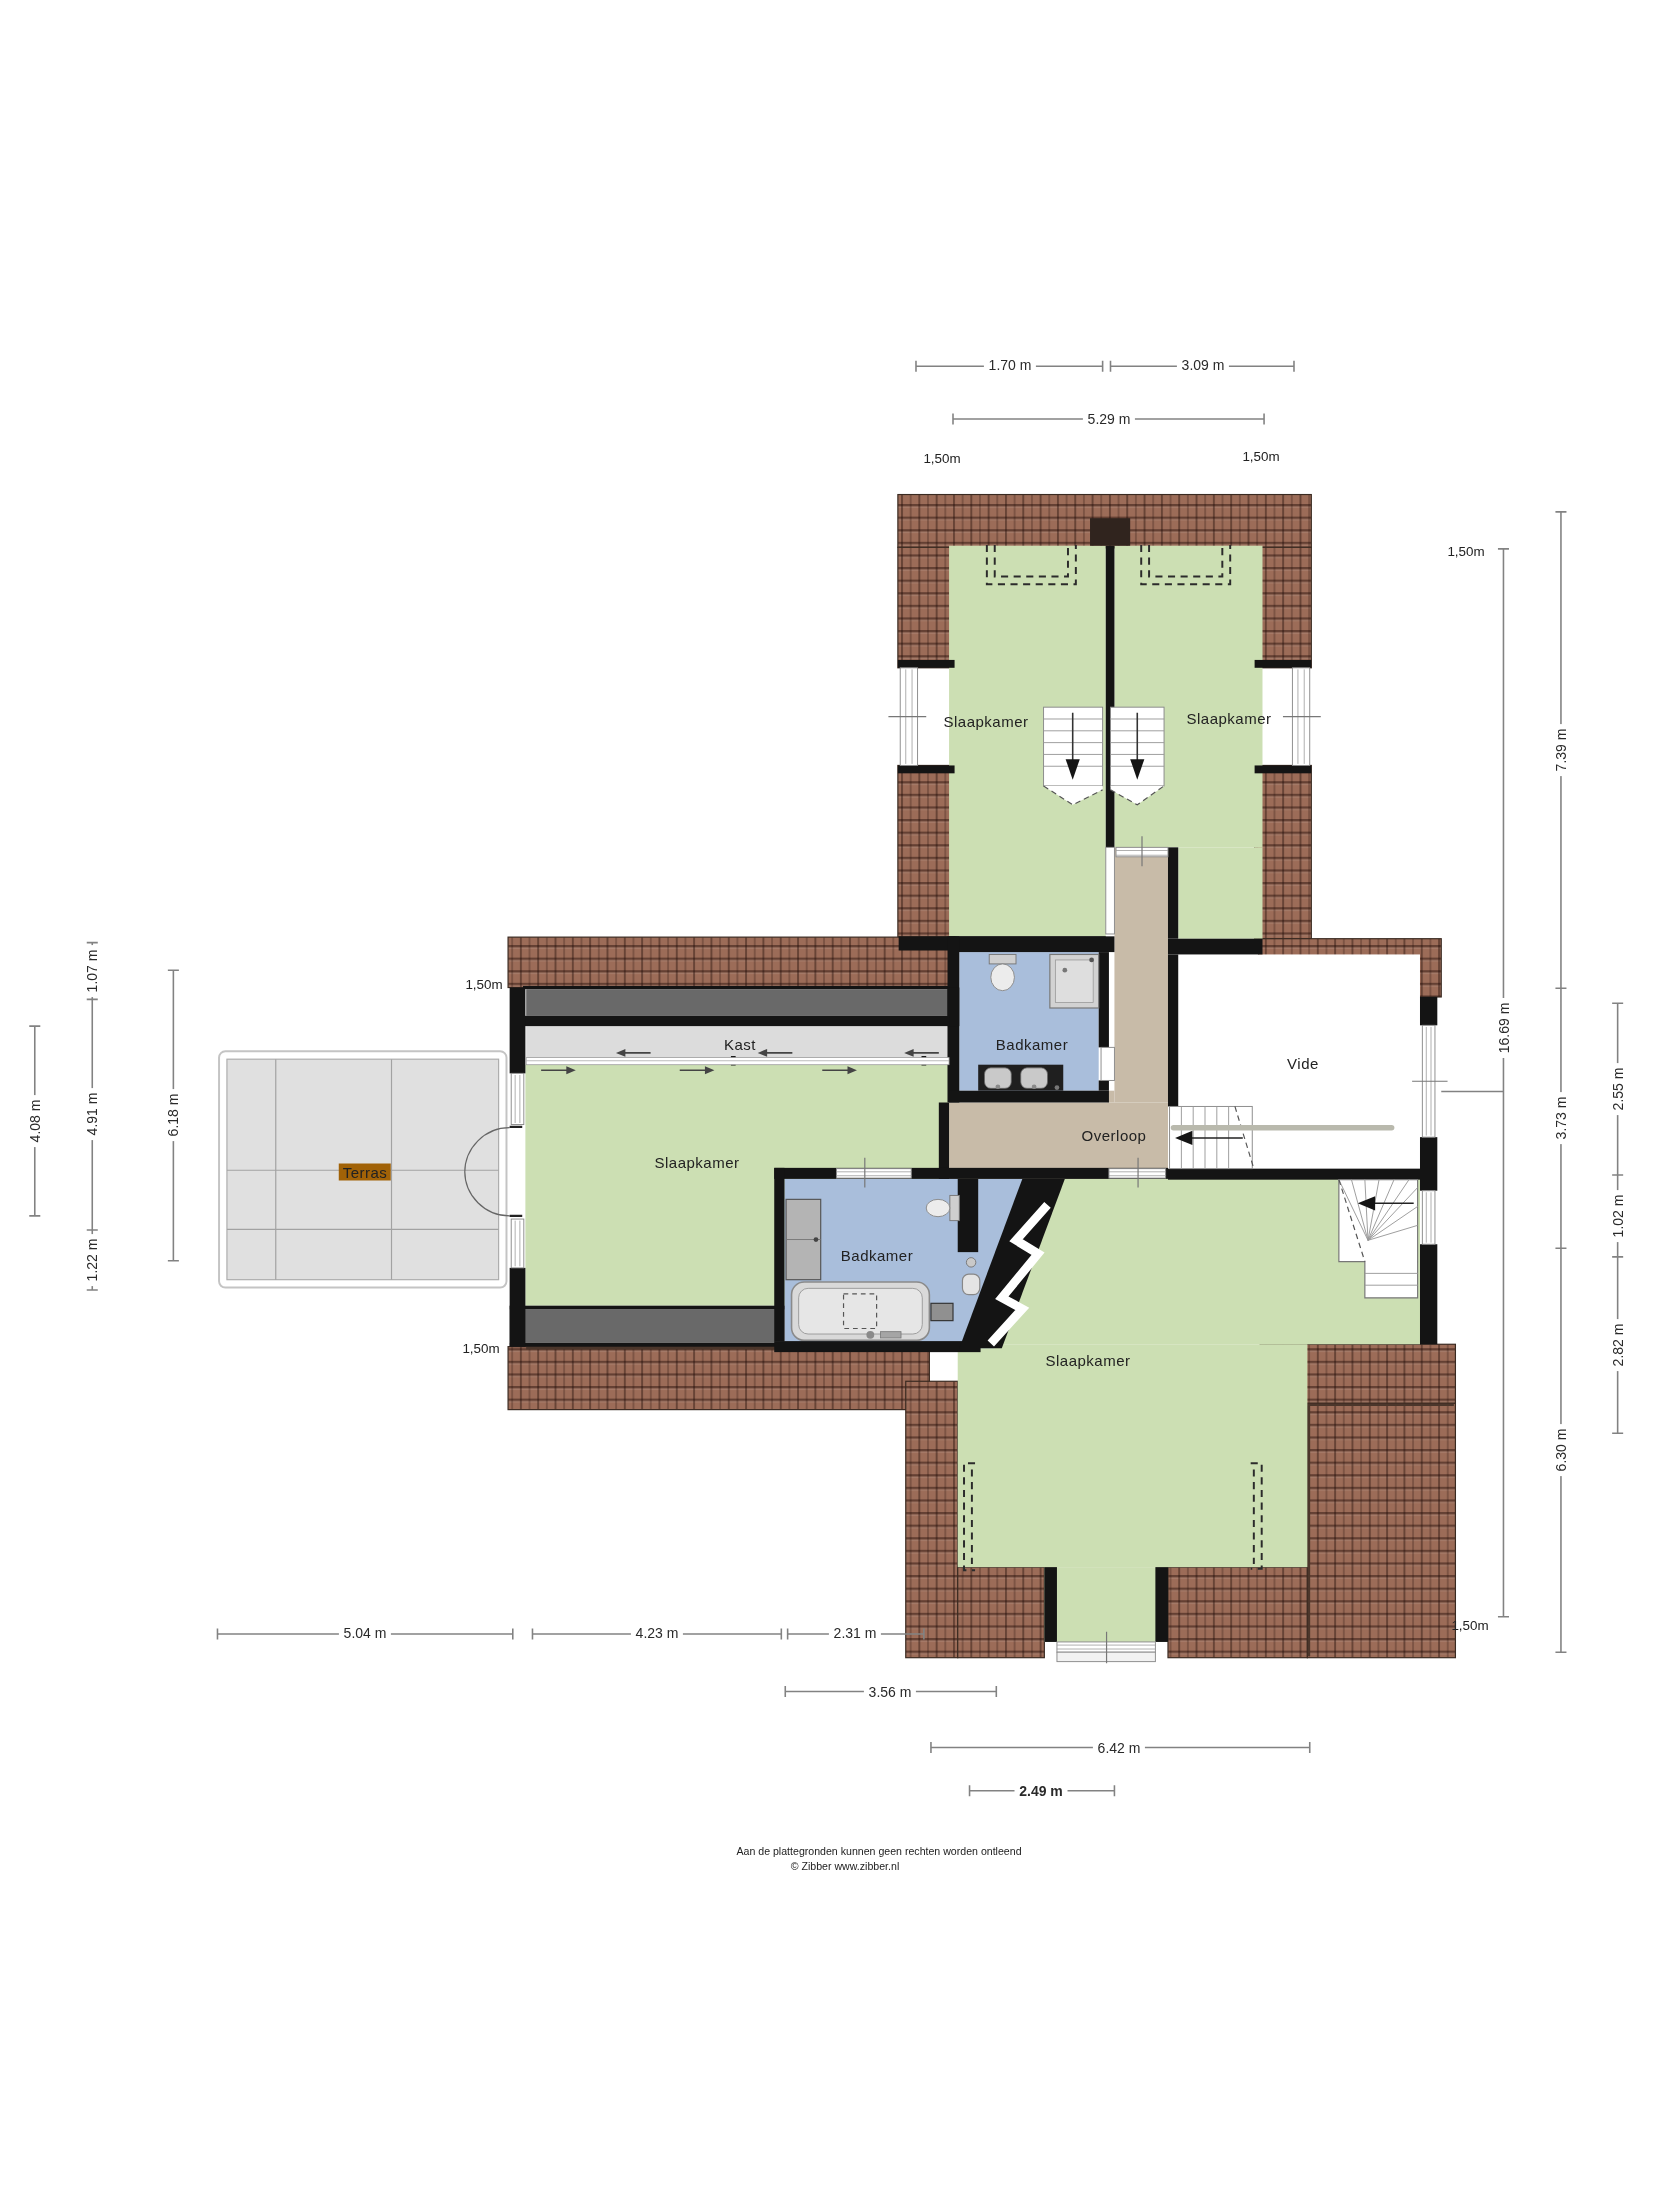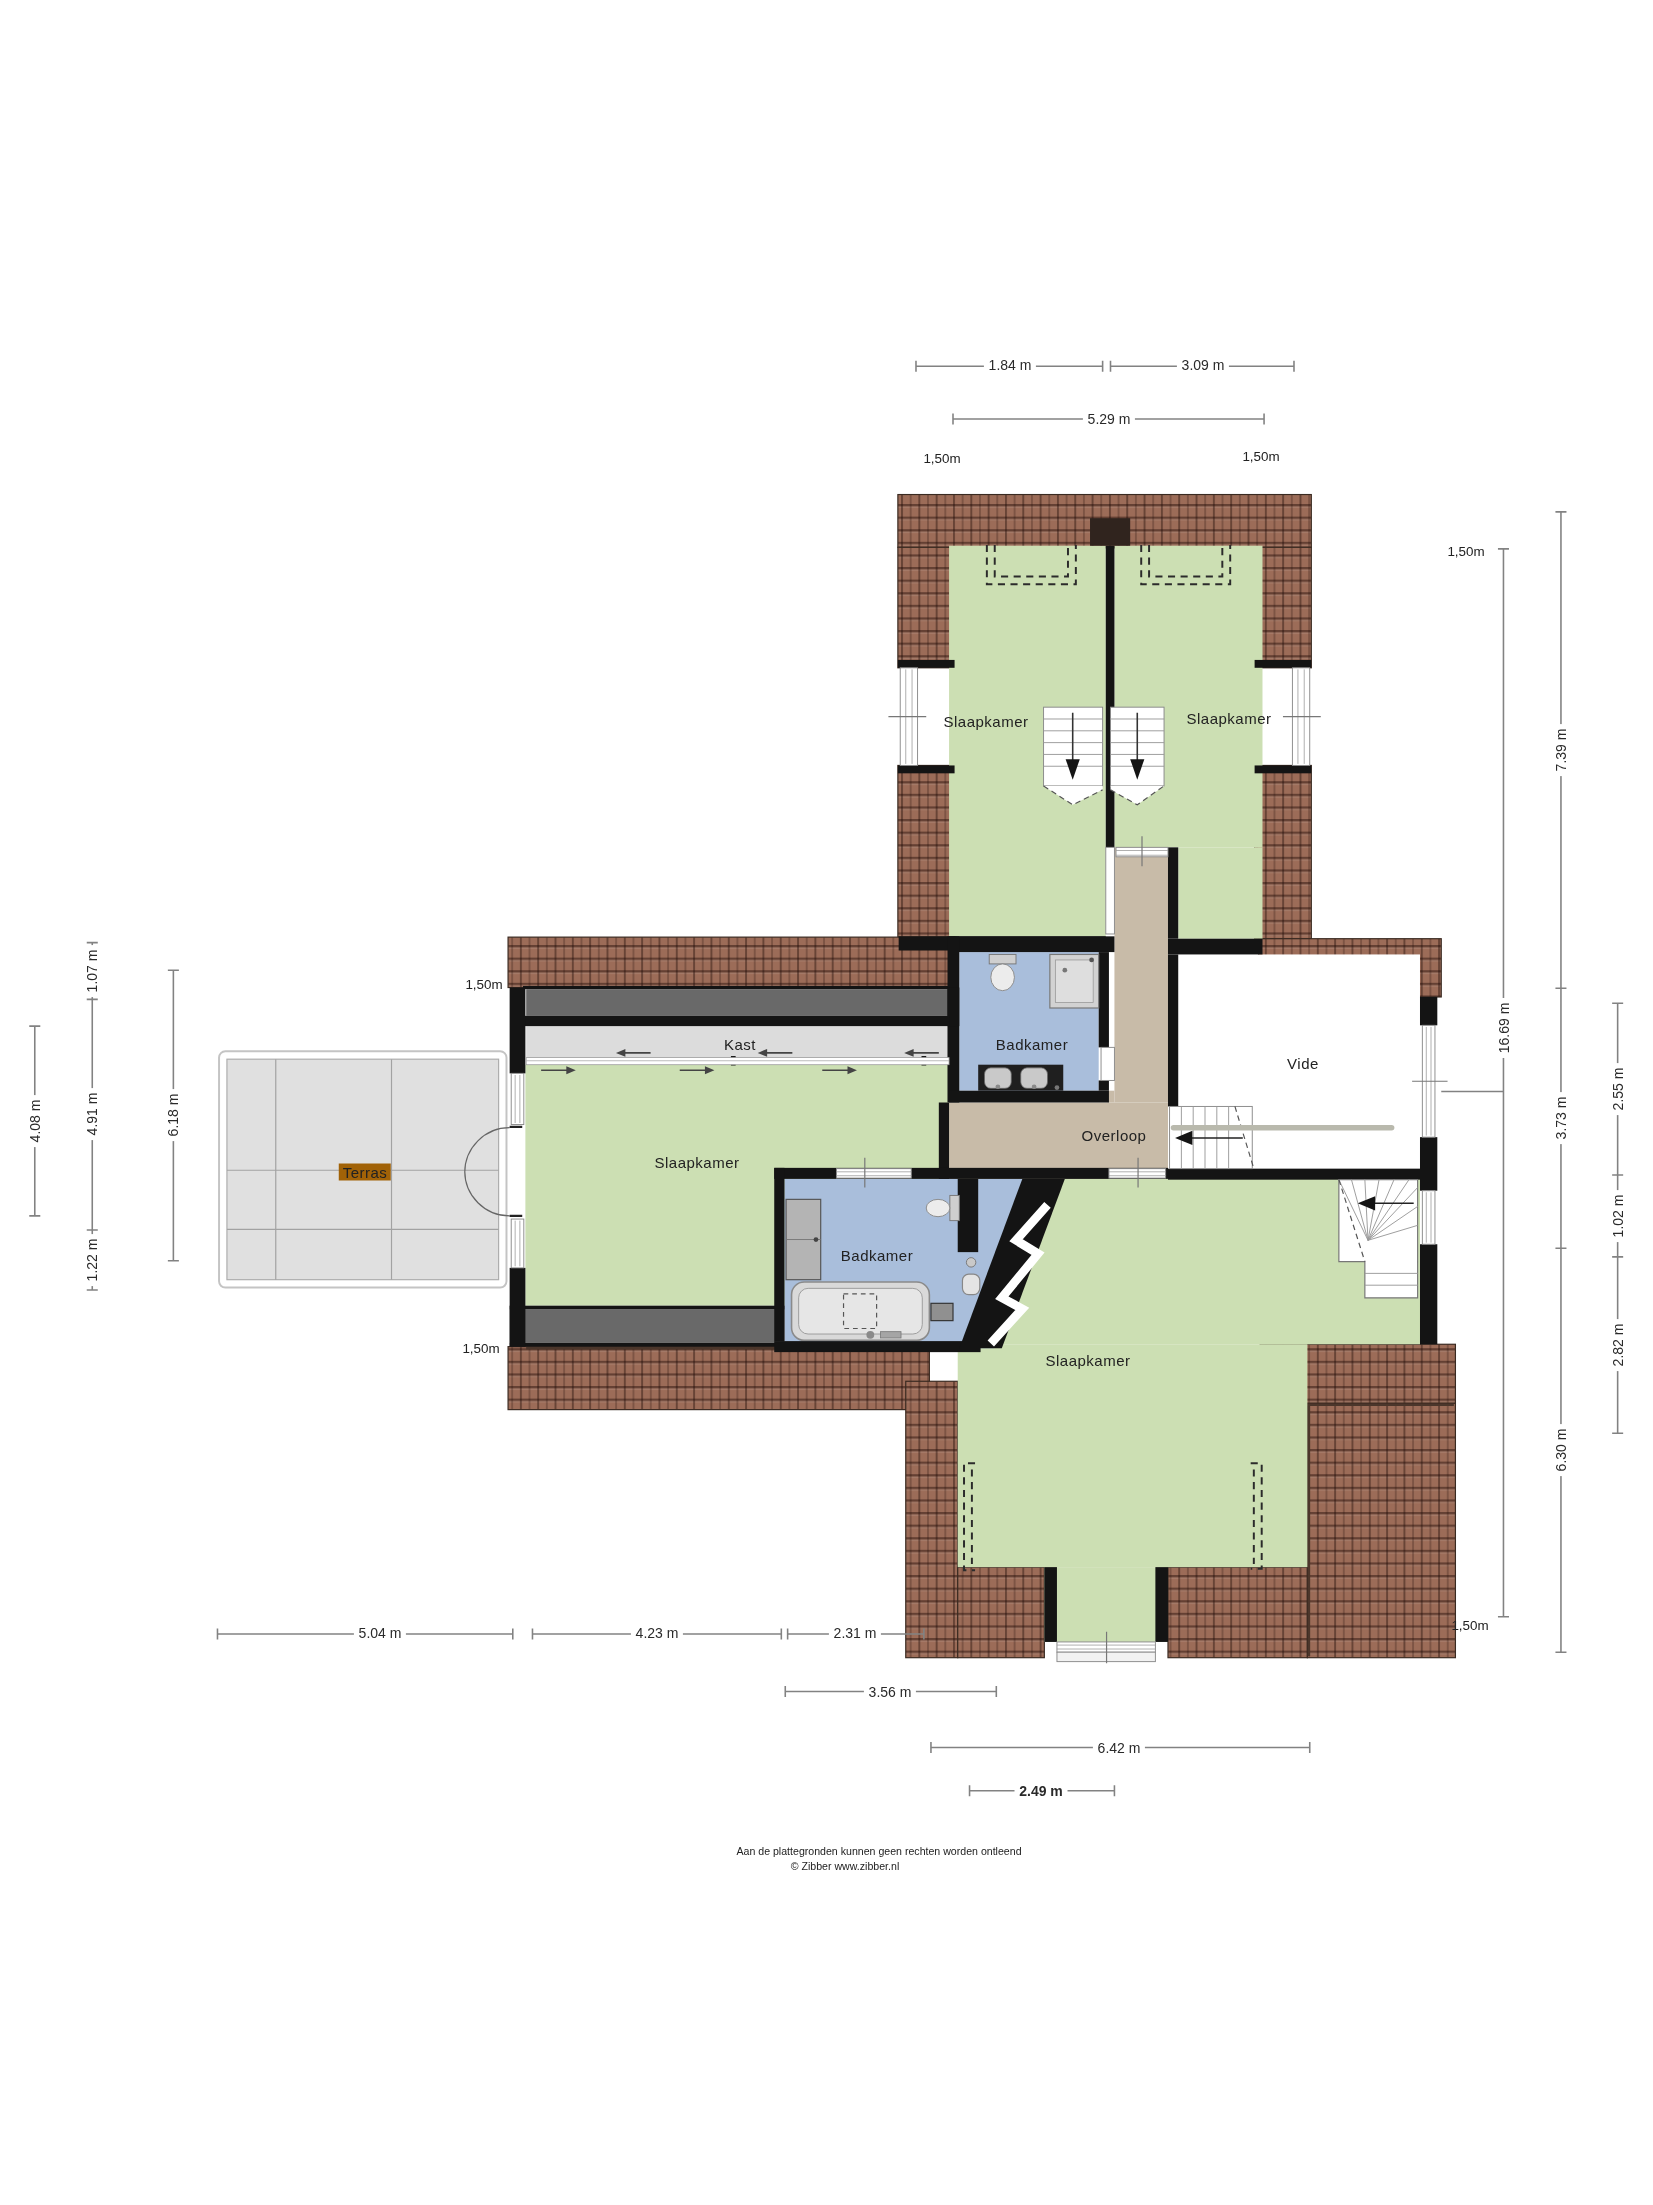--- a/index.html
+++ b/index.html
@@ -263,25 +263,25 @@
 <div class="lbl room" style="left:1229px;top:718px;">Slaapkamer</div>
 <div class="lbl room" style="left:697px;top:1162px;">Slaapkamer</div>
 <div class="lbl room" style="left:1088px;top:1360px;">Slaapkamer</div>
 <div class="lbl room" style="left:1032px;top:1044px;">Badkamer</div>
 <div class="lbl room" style="left:877px;top:1255px;">Badkamer</div>
 <div class="lbl room" style="left:740px;top:1044px;">Kast</div>
 <div class="lbl room" style="left:1303px;top:1063px;">Vide</div>
 <div class="lbl room" style="left:1114px;top:1135px;">Overloop</div>
 <div class="lbl room" style="left:365px;top:1172px;background:#a16207;padding:0 3.9px;">Terras</div>
 
-<div class="lbl dim" style="left:1010px;top:365px;">1.84 m</div>
+<div class="lbl dim" style="left:1010px;top:365px;">1.70 m</div>
 <div class="lbl dim" style="left:1203px;top:365px;">3.09 m</div>
 <div class="lbl dim" style="left:1109px;top:419px;">5.29 m</div>
 
-<div class="lbl dim" style="left:365px;top:1633px;margin-left:15px;">5.04 m</div>
+<div class="lbl dim" style="left:365px;top:1633px;">5.04 m</div>
 <div class="lbl dim" style="left:657px;top:1633px;">4.23 m</div>
 <div class="lbl dim" style="left:855px;top:1633px;">2.31 m</div>
 <div class="lbl dim" style="left:890px;top:1692px;">3.56 m</div>
 <div class="lbl dim" style="left:1119px;top:1748px;">6.42 m</div>
 <div class="lbl dim" style="left:1041px;top:1791px;font-weight:bold;">2.49 m</div>
 
 <div class="lbl dim v" style="left:35px;top:1121px;">4.08 m</div>
 <div class="lbl dim v" style="left:92px;top:971px;">1.07 m</div>
 <div class="lbl dim v" style="left:92px;top:1114px;">4.91 m</div>
 <div class="lbl dim v" style="left:92px;top:1260px;">1.22 m</div>

